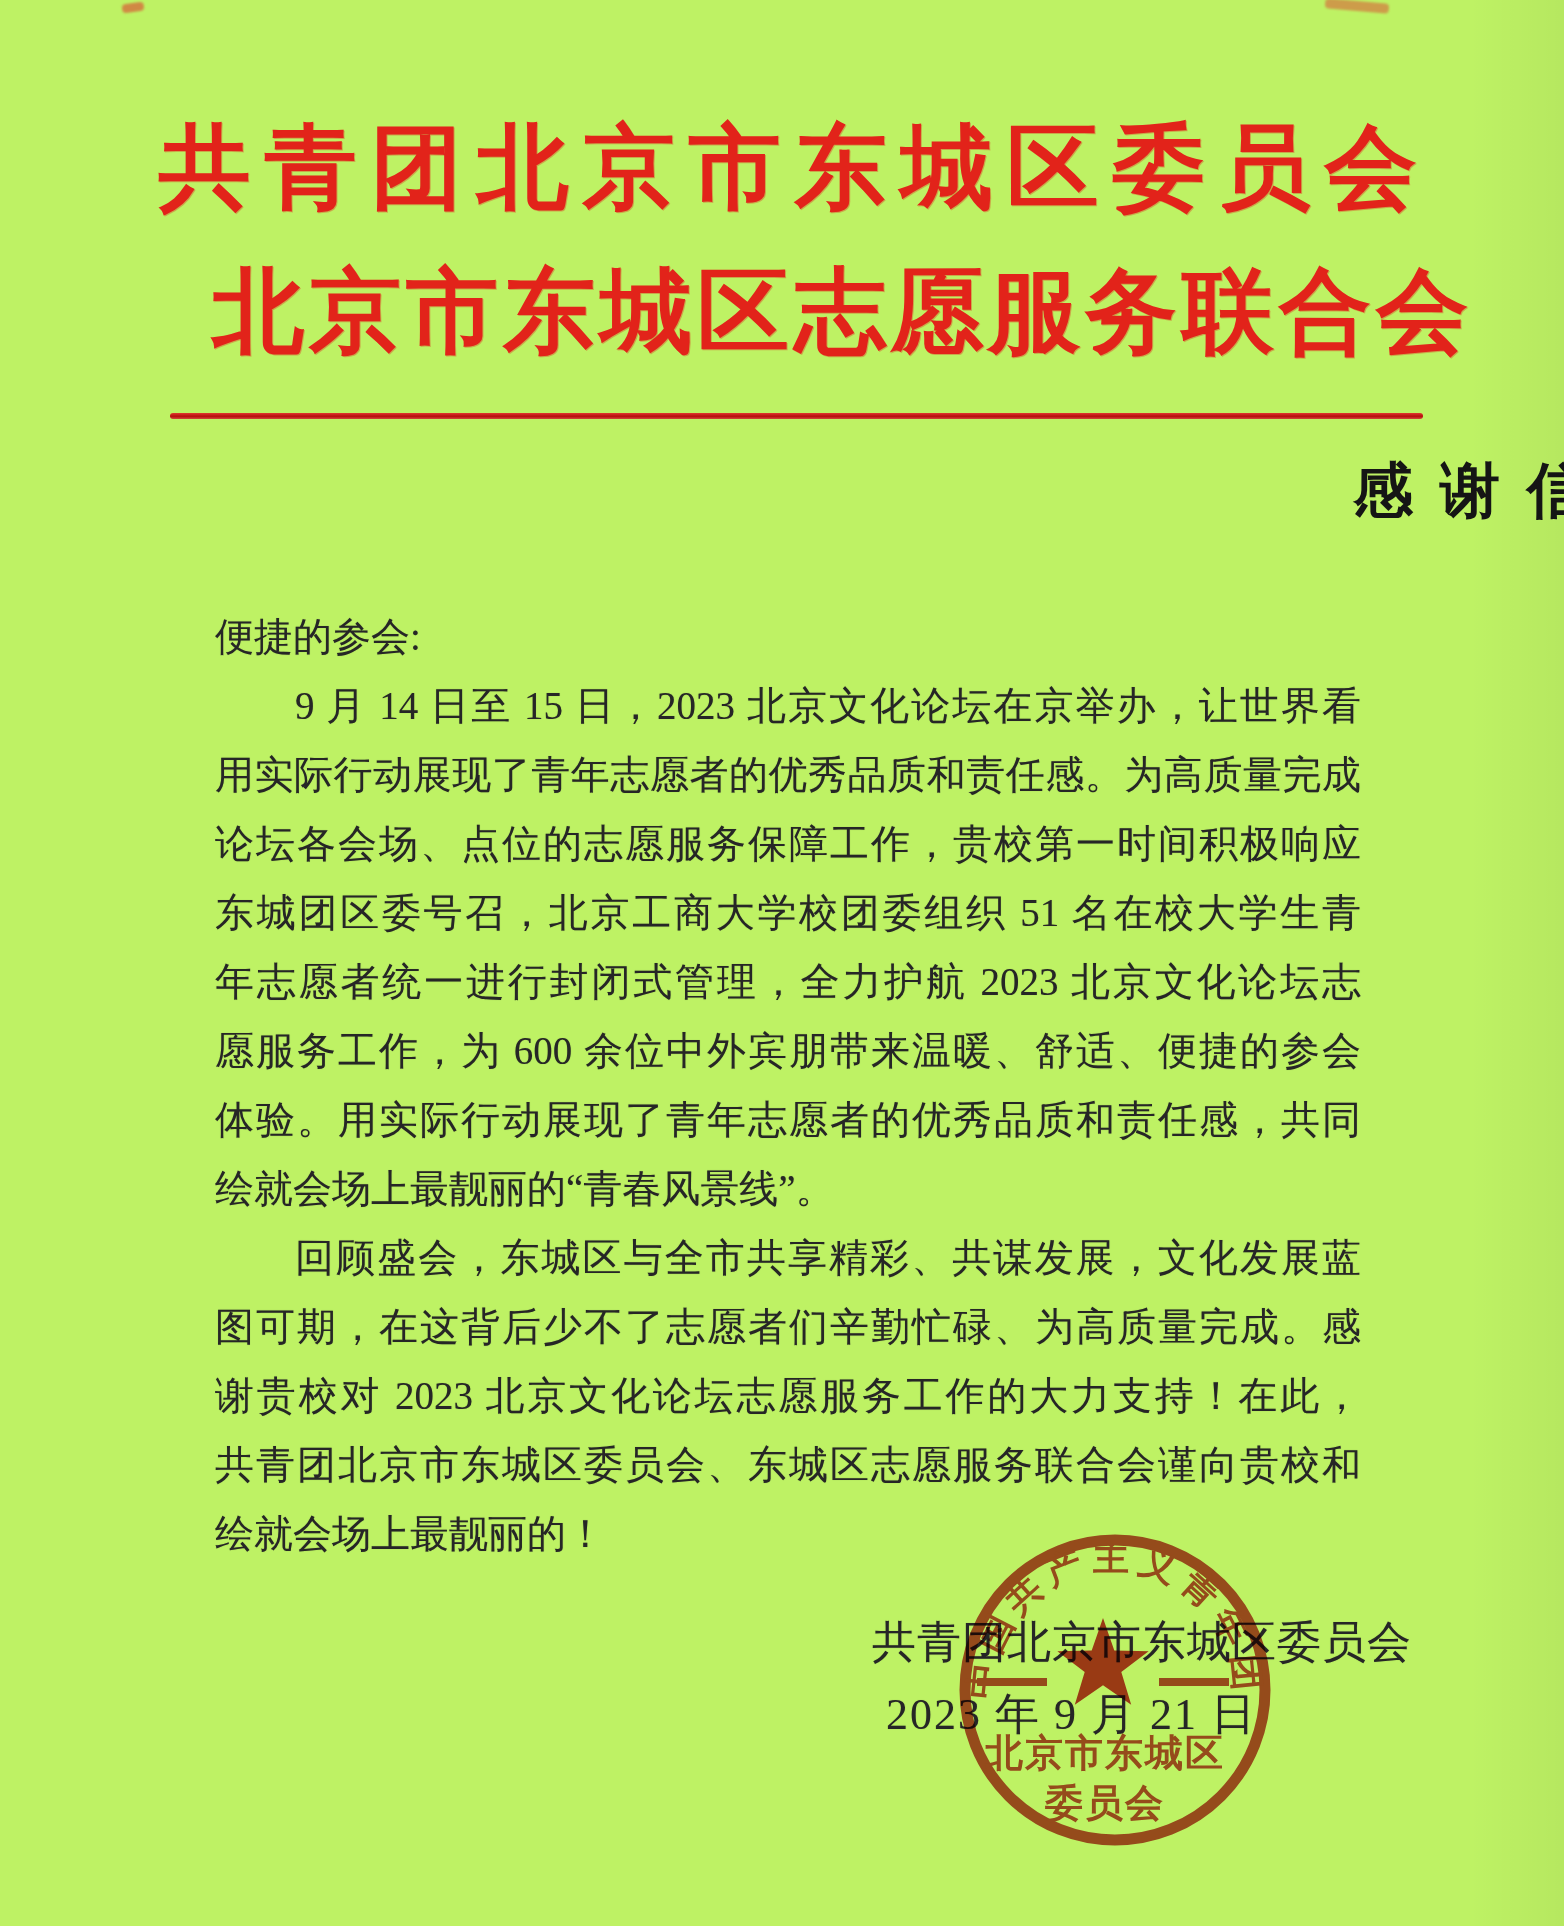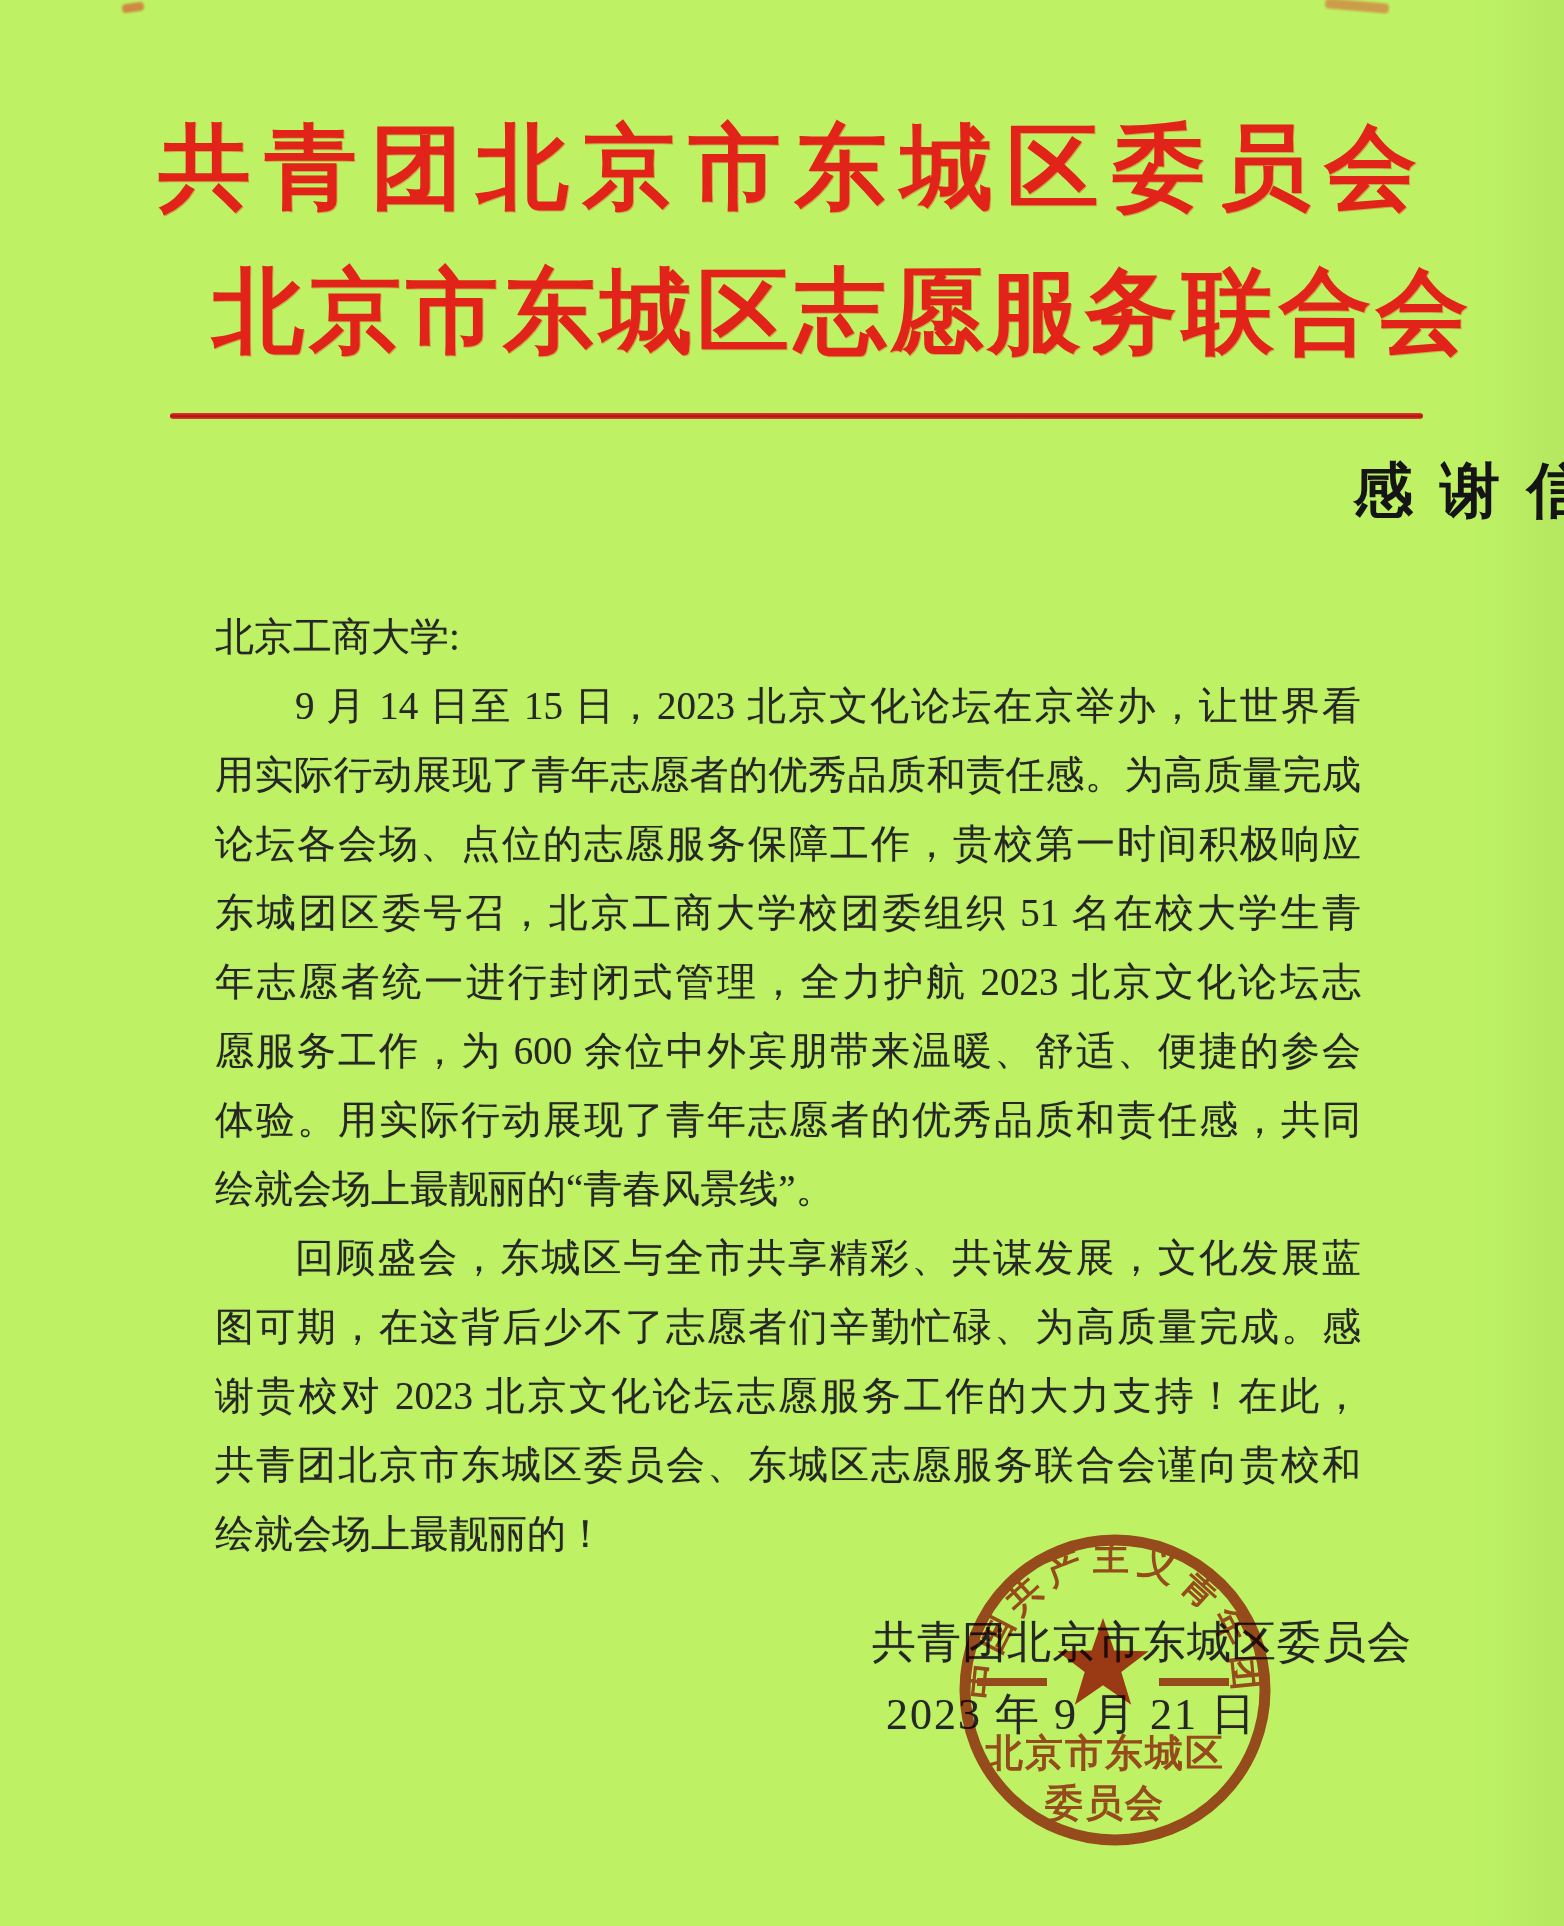--- a/index.html
+++ b/index.html
@@ -97,21 +97,21 @@
   <div class="scan-artifact artifact-2"></div>
 
   <div class="header-line header-line1">共青团北京市东城区委员会</div>
   <div class="header-line header-line2">北京市东城区志愿服务联合会</div>
 
   <div class="red-rule"></div>
 
   <div class="doc-title">感 谢 信</div>
 
   <div class="body-block">
-    <div class="bline short">北京工商大学:</div>
+    <div class="bline short">便捷的参会:</div>
     <div class="bline indent">9 月 14 日至 15 日，2023 北京文化论坛在京举办，让世界看</div>
     <div class="bline">用实际行动展现了青年志愿者的优秀品质和责任感。为高质量完成</div>
     <div class="bline">论坛各会场、点位的志愿服务保障工作，贵校第一时间积极响应</div>
     <div class="bline">东城团区委号召，北京工商大学校团委组织 51 名在校大学生青</div>
     <div class="bline">年志愿者统一进行封闭式管理，全力护航 2023 北京文化论坛志</div>
     <div class="bline">愿服务工作，为 600 余位中外宾朋带来温暖、舒适、便捷的参会</div>
     <div class="bline">体验。用实际行动展现了青年志愿者的优秀品质和责任感，共同</div>
     <div class="bline short">绘就会场上最靓丽的“青春风景线”。</div>
     <div class="bline indent">回顾盛会，东城区与全市共享精彩、共谋发展，文化发展蓝</div>
     <div class="bline">图可期，在这背后少不了志愿者们辛勤忙碌、为高质量完成。感</div>

